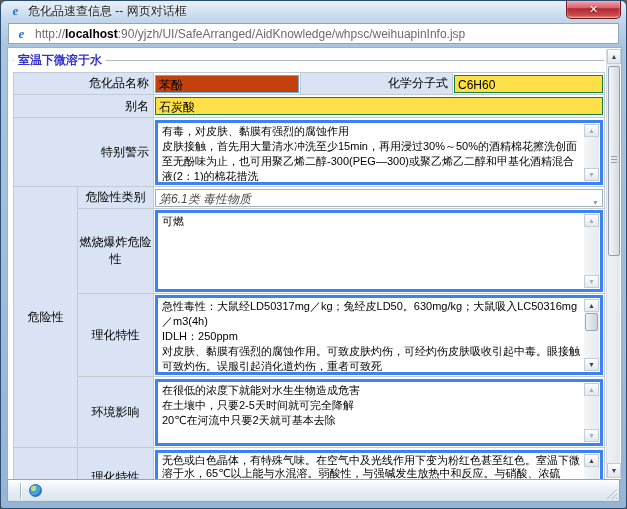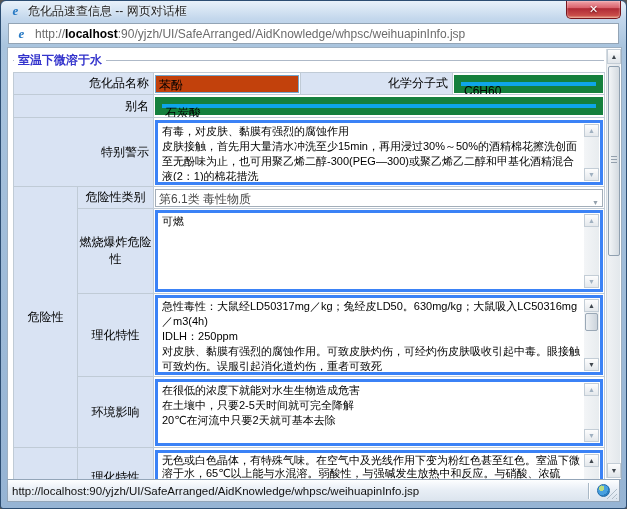--- a/index.html
+++ b/index.html
@@ -33,25 +33,25 @@
   .page{ position:absolute; inset:0 15px 0 0; padding:4px 0 0 5px; overflow:hidden; }
   fieldset.group{ border:none; border-top:1px solid #aeb9c8; margin:0 2px 0 0; padding:0; }
   fieldset.group legend{ font-size:12px; font-weight:bold; color:#3333cc; padding:0 4px; margin-left:1px; }
   table.info{ border-collapse:collapse; table-layout:fixed; width:591px; margin-top:3px; }
   table.info td{ border:1px solid #c0cbd6; padding:1px; vertical-align:middle;
     font-size:12px; color:#000; overflow:hidden; }
   td.lbl{ background:#d9e3f3; }
   td.lbl.r{ text-align:right; padding-right:4px; }
   td.lbl.c{ text-align:center; }
   
-  .tinput{ height:18px; line-height:16px; background:#0ea5e9; border:7px solid #15803d;
+  .tinput{ height:18px; line-height:16px; background:#fde047; border:1px solid #15803d;
     font-size:12px; padding:1px 3px; width:100%; }
   .tinput.hl{ background:#c2410c; border:1px solid #74a6cd; }
   .fselect{ position:relative; height:18px; line-height:16px; background:#fff;
-    border:1px solid #a3aeb9; font-size:12px; color:#4a4a4a; padding:1px 18px 1px 3px; width:100%; }
+    border:1px solid #a3aeb9; font-size:12px; color:#4a4a4a; padding:1px 18px 1px 3px; width:100%;font-style:italic; }
   .fselect .dd{ position:absolute; right:3px; top:5px; font-size:7px; color:#94a1ad; }
   .tarea{ position:relative; background:#fff; border:3px solid #3b82f6; width:100%; }
   .tarea-text{ position:absolute; top:1px; left:4px; right:18px; bottom:1px;
     font-size:11px; line-height:15px; white-space:pre-wrap; overflow:hidden; color:#000; }
   .tarea-text.tight{ line-height:13px; }
   
   .vscroll{ position:absolute; top:1px; right:1px; bottom:1px; width:15px;
     background:linear-gradient(90deg,#f3f5f7,#e8ecef); }
   .sb-btn{ position:absolute; left:0; width:15px; height:13px; text-align:center;
     background:linear-gradient(180deg,#fdfdfd,#e4e8ec); border:1px solid #c3cdd6;
@@ -219,19 +219,18 @@
     <div class="main-scroll">
       <div class="sb-btn up dark" style="top:0">▲</div>
       <div class="main-thumb">
         <div class="grip-lines"></div>
       </div>
       <div class="sb-btn down dark" style="bottom:0">▼</div>
     </div>
   </div>
 
   <div class="statusbar">
-    <span class="sb-url">http://localhost:90/yjzh/UI/SafeArranged/AidKnowledge/whpsc/weihuapinInfo.jsp</span>
     <span class="sb-sep"></span>
     <span class="globe"></span>
     <span class="grip"></span>
   </div>
 
 </div>
 
 </body></html>

